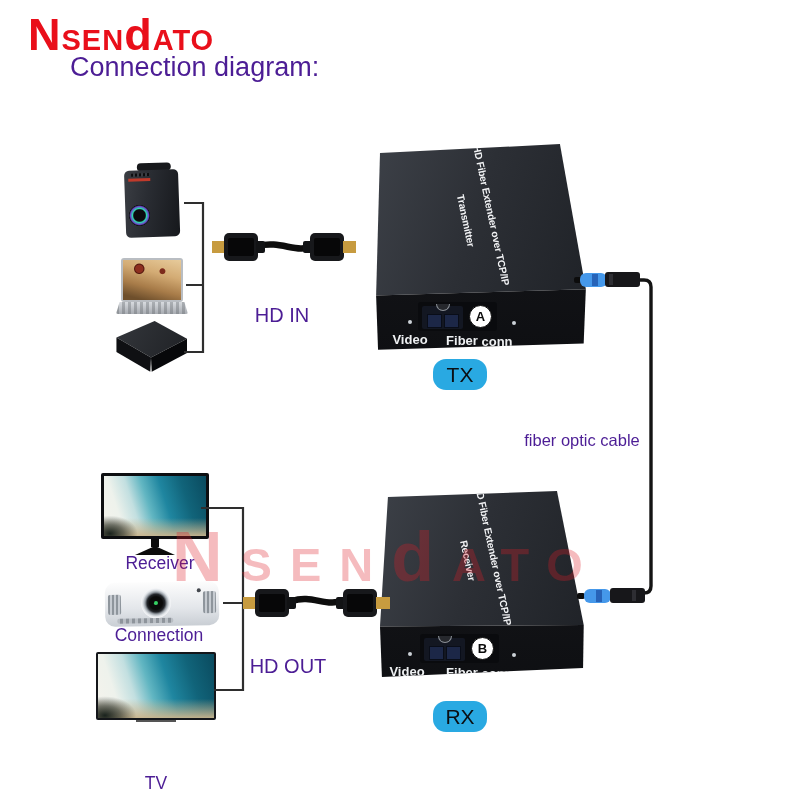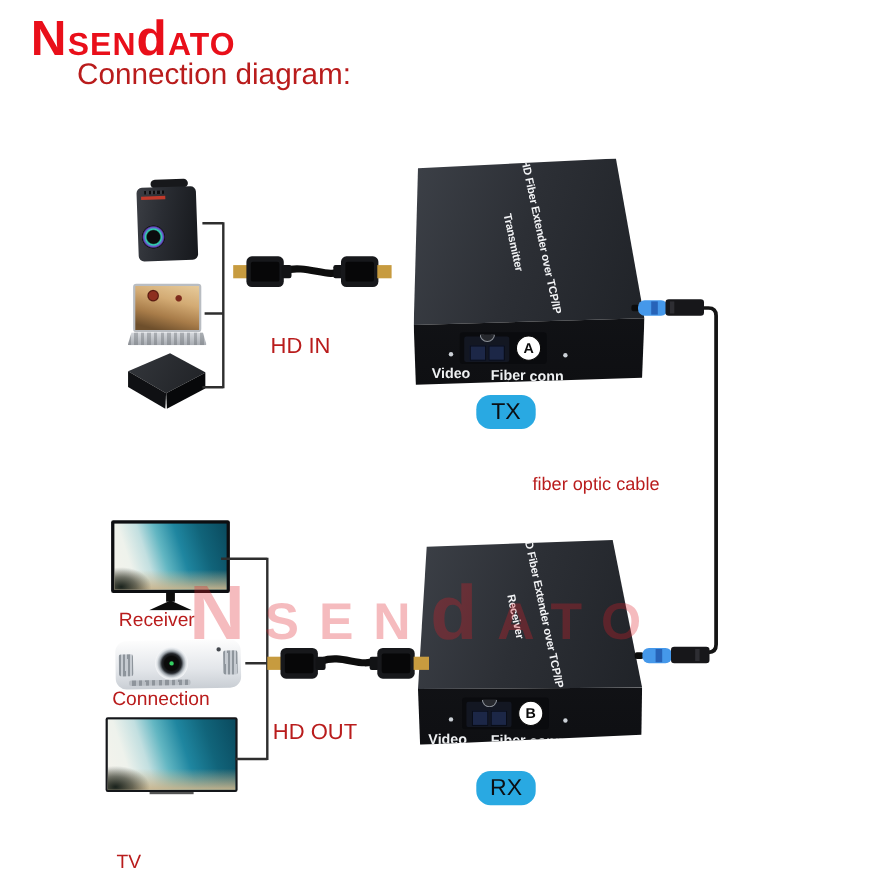--- a/index.html
+++ b/index.html
@@ -13,21 +13,21 @@
   .logo .small{font-size:29px;}
   .title{left:70px;top:52px;font-size:27px;color:#1b1b1b;}
 
   
   .watermark{left:172px;top:520px;color:rgba(223,30,40,0.30);font-weight:bold;
              letter-spacing:18px;line-height:74px;z-index:60;white-space:nowrap;pointer-events:none;}
   .watermark .big{font-size:70px;}
   .watermark .small{font-size:47px;}
 
   
-  .lbl{color:#b91c1c;}
+  .lbl{color:#4c1d95;text-align:center;}
   .lbl-lg{font-size:20px;margin-top:33px;}
   .lbl-md{font-size:17.5px;}
   .lbl-sm{font-size:16.5px;}
 
   
   .unit{z-index:10;}
   .face{position:absolute;left:0;top:0;width:100%;height:100%;}
   .tx .face-top{clip-path:polygon(3.7% 5.2%,87% 1%,99% 69.5%,1.9% 72.4%);
     background:linear-gradient(108deg,#3d4148 0%,#2c2f35 45%,#1e2126 100%);}
   .tx .face-front{clip-path:polygon(1.9% 72.4%,99% 69.5%,98% 95%,2.8% 98%);
@@ -219,21 +219,21 @@
       <div class="port-label" style="left:88px;top:179px;">Fiber</div>
       <div class="port-label" style="left:123px;top:180px;">conn</div>
     </div>
   </div>
   <div class="abs badge" style="left:433px;top:701px;">
       <span>RX</span>
     </div>
 
   <div class="abs lbl lbl-lg" style="left:246px;top:271px;width:72px;">HD IN</div>
   <div class="abs lbl lbl-lg" style="left:248px;top:622px;width:80px;">HD OUT</div>
-  <div class="abs lbl lbl-sm" style="left:484px;top:431px;width:140px;">fiber optic cable</div>
+  <div class="abs lbl lbl-sm" style="left:512px;top:431px;width:140px;">fiber optic cable</div>
 
   <svg class="abs overlay" width="800" height="800" viewBox="0 0 800 800">
     <path d="M184,203 H203 M203,202 V353 M186,285 H203 M184,352 H203" stroke="#2e2e2e" stroke-width="2.2" fill="none"></path>
     <path d="M201,508 H243 M243,507 V691 M223,603 H243 M214,690 H243" stroke="#2e2e2e" stroke-width="2.2" fill="none"></path>
 
     <g>
       <path d="M258,246 C280,240 298,254 312,246" stroke="#0d0d0d" stroke-width="6.5" fill="none"></path>
       <rect x="212" y="241" width="13" height="12" fill="#c79b3f"></rect>
       <rect x="224" y="233" width="34" height="28" rx="5" fill="#17181b"></rect>
       <rect x="228" y="238" width="26" height="18" rx="2" fill="#070708"></rect>

